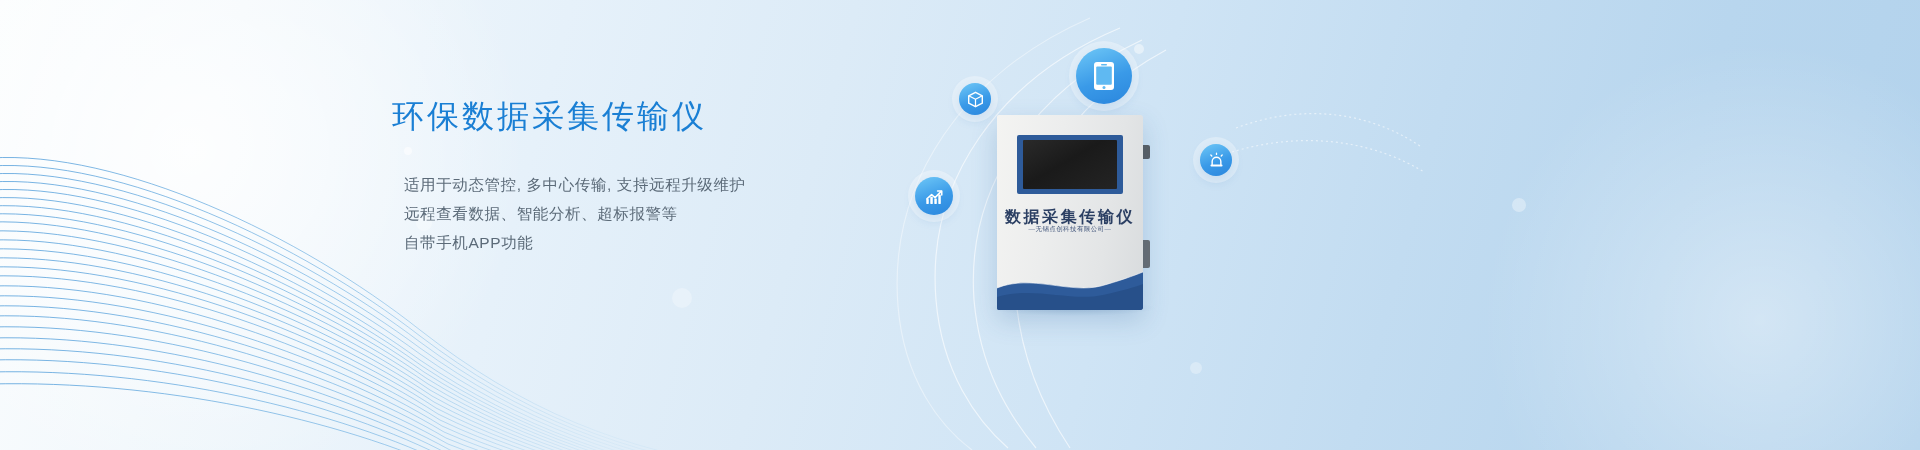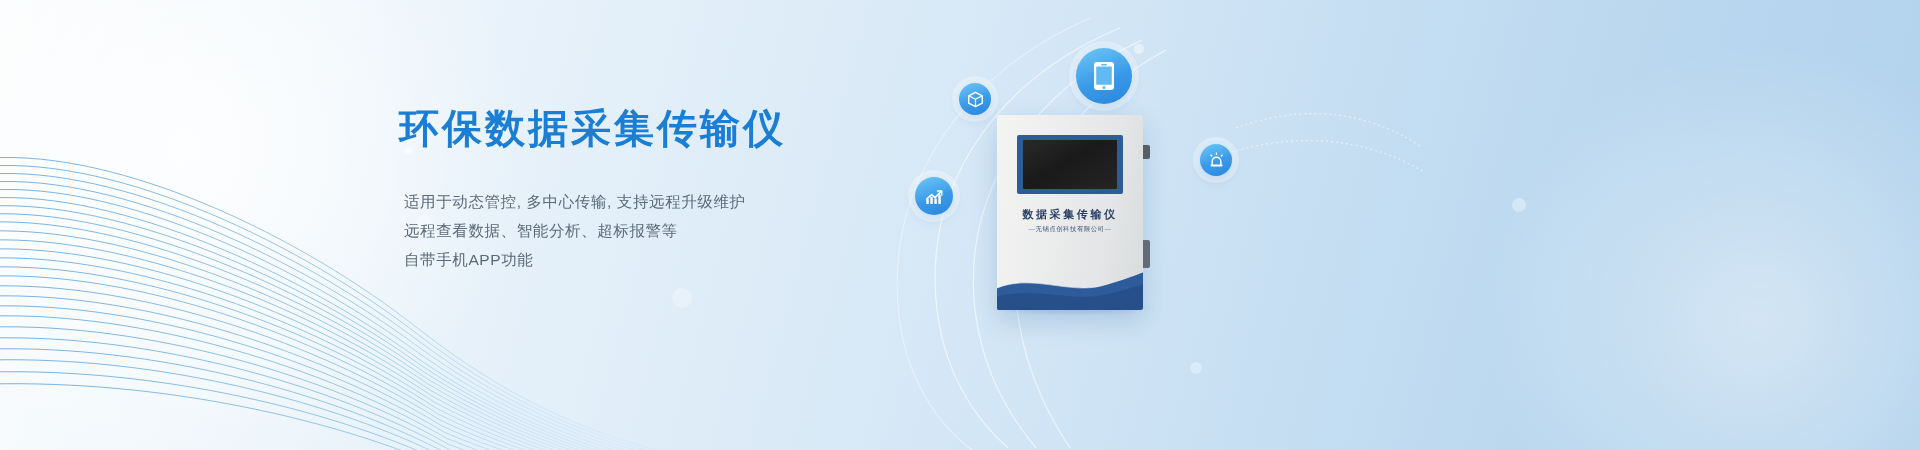--- a/index.html
+++ b/index.html
@@ -68,25 +68,25 @@
   }
 
   
   .copy {
     position: absolute;
     left: 392px;
     top: 96px;
     width: 560px;
   }
   .headline {
-    margin: 7px;
-    font-size: 40px;
+    margin: 0;
+    font-size: 32px;
     line-height: 1.25;
     letter-spacing: 3px;
-    font-weight: 700;
+    font-weight: 400;
     color: #1a7fd4;
   }
   .sublist {
     margin: 12px;
     padding: 0;
     list-style: none;
     margin-top: 34px;
   }
   .sublist li {
     font-size: 15.5px;
@@ -166,21 +166,21 @@
     bottom: 5px;
     background: linear-gradient(150deg, #2a2a2a 0%, #1a1a1a 45%, #242424 100%);
     border-radius: 1px;
   }
   .device-title {
     position: absolute;
     left: 0;
     right: 0;
     top: 92px;
     text-align: center;
-    font-size: 11px;
+    font-size: 16px;
     letter-spacing: 2.6px;
     font-weight: 700;
     color: #2b3f63;
     font-family: "Liberation Serif", "DejaVu Serif", serif;
   }
   .device-sub {
     position: absolute;
     left: 0;
     right: 0;
     top: 110px;

